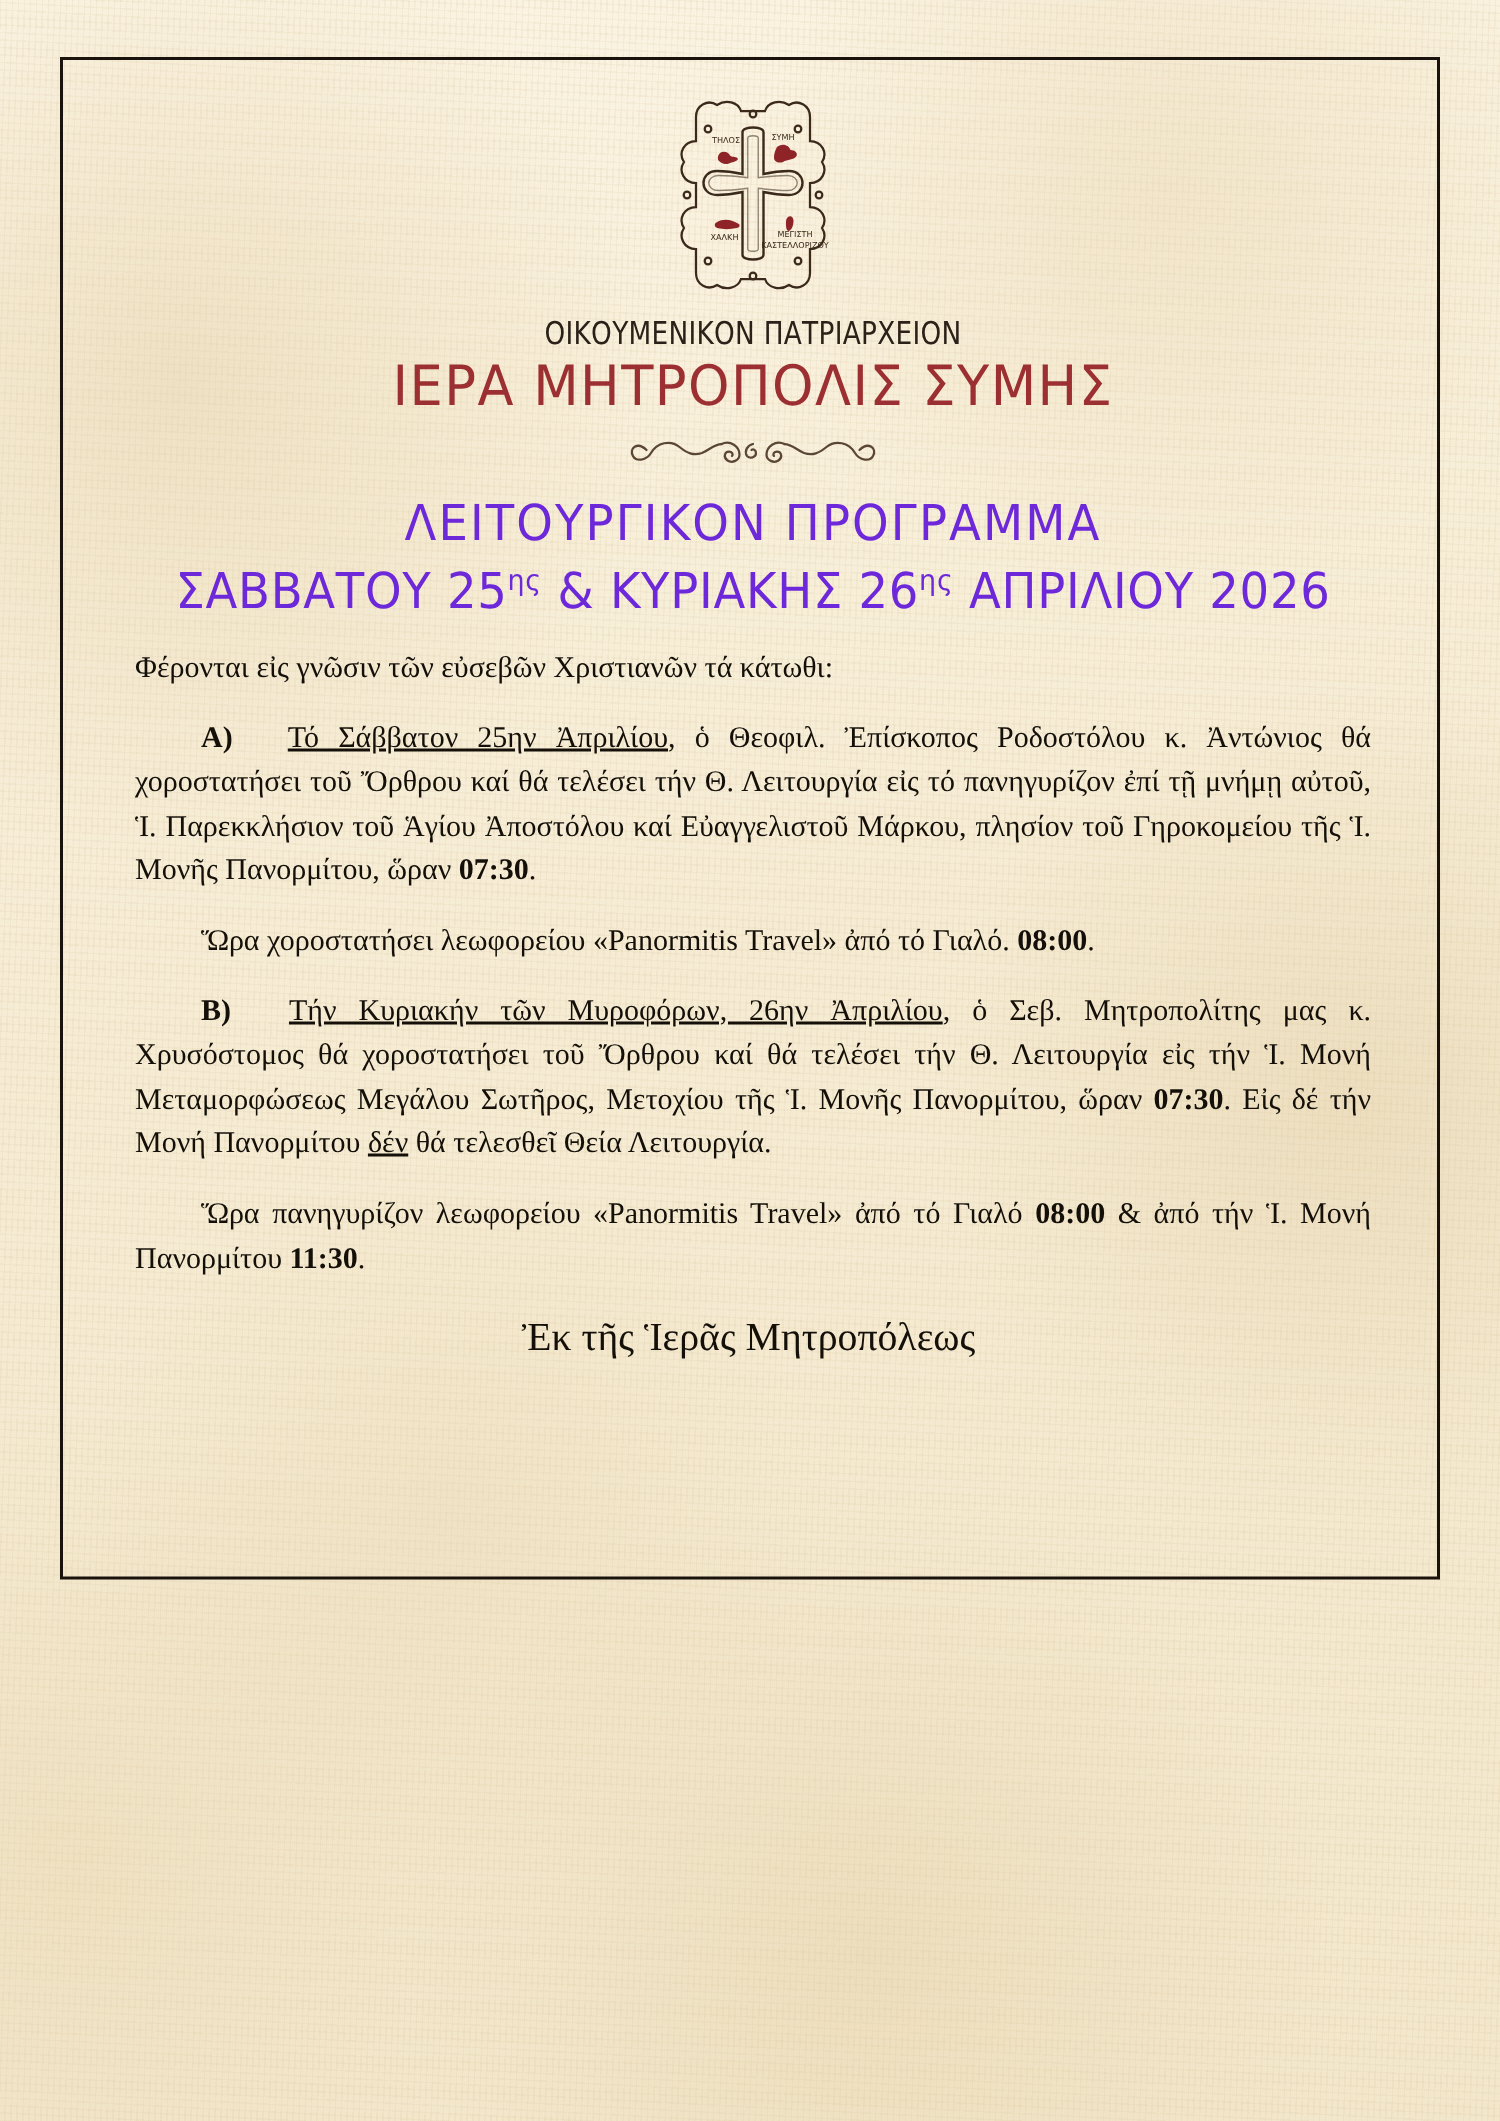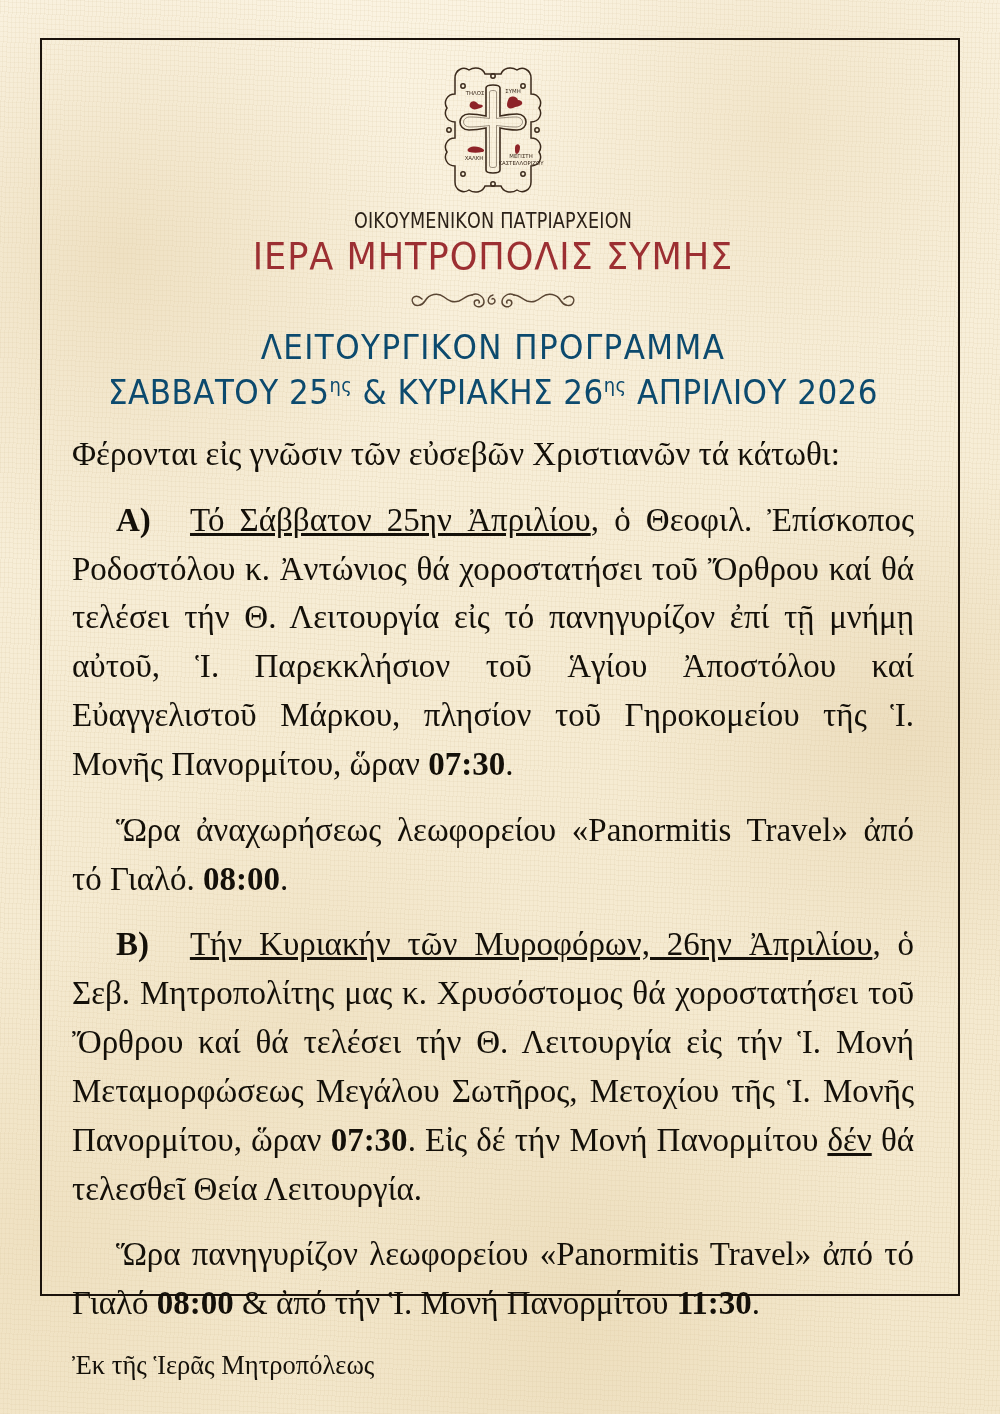--- a/index.html
+++ b/index.html
@@ -33,24 +33,24 @@
       linear-gradient(170deg, #fbf4e3 0%, #f6ecd4 45%, #f3e7cb 100%);
     pointer-events: none;
   }
 
   
   #document-frame {
     position: absolute;
     left: 40px;
     top: 38px;
     width: 920px;
-    height: 1258px;
+    height: 1015px;
     box-sizing: border-box;
     border: 2px solid #1a120c;
-    padding: 14px 44px 0 30px;
+    padding: 14px 44px 0 48px;
   }
 
   
   #emblem-block {
     text-align: center;
     margin-top: 6px;
   }
   #emblem-icon { display: inline-block; line-height: 0; }
 
   
@@ -73,57 +73,57 @@
     margin-top: 2px;
     transform: scaleX(0.95);
   }
 
   #flourish-divider { text-align: center; margin-top: 8px; line-height: 0; }
 
   
   #program-title {
     text-align: center;
     margin-top: 16px;
-    color: #0c4a6e;
+    color: #6d28d9;
     font-family: "DejaVu Sans", sans-serif;
   }
   .title-main {
     font-size: 33px;
     letter-spacing: 1.5px;
     transform: scaleX(0.94);
   }
   .title-sub {
     font-size: 33px;
     letter-spacing: 0.5px;
     margin-top: 6px;
     transform: scaleX(0.94);
     white-space: nowrap;
   }
   .title-sub sup { font-size: 0.58em; vertical-align: super; }
 
   
   #body-text {
     margin-top: 18px;
     color: #141009;
-    font-size: 33px;
+    font-size: 20px;
     line-height: 1.48;
     text-align: justify;
     text-justify: inter-word;
     hyphens: manual;
   }
   #body-text p { margin: 0 0 0 0; }
   #body-text p.para { margin-top: 17px; text-indent: 44px; }
   #body-text p.intro { text-indent: 0; margin-top: 0; text-align: justify; }
   .b { font-weight: bold; }
   .u { text-decoration: underline; margin-left: 24px; }
   .bu { font-weight: normal; text-decoration: underline; }
 
   #signature {
     margin-top: 22px;
-    text-align: left;
+    text-align: center;
     font-size: 26.5px;
     color: #141009;
     padding-right: 6px;
   }
 </style>
 </head>
 <body>
 
 <div id="paper-texture"></div>
 
@@ -204,21 +204,21 @@
     <div class="title-main">ΛΕΙΤΟΥΡΓΙΚΟΝ  ΠΡΟΓΡΑΜΜΑ</div>
     <div class="title-sub"><span>ΣΑΒΒΑΤΟΥ 25</span><sup>ης</sup><span> &amp; ΚΥΡΙΑΚΗΣ 26</span><sup>ης</sup><span> ΑΠΡΙΛΙΟΥ 2026</span></div>
   </div>
 
   <div id="body-text">
 
     <p class="intro"><span>Φέρονται εἰς γνῶσιν τῶν εὐσεβῶν Χριστιανῶν τά κάτωθι:</span></p>
 
     <p class="para"><span class="b">Α)</span><span> </span><span class="u">Τό Σάββατον 25ην Ἀπριλίου</span><span>, ὁ Θεοφιλ. Ἐπίσκοπος Ροδοστόλου κ. Ἀντώνιος θά χοροστατήσει τοῦ Ὄρθρου καί θά τελέσει τήν Θ. Λειτουργία εἰς τό πανηγυρίζον ἐπί τῇ μνήμῃ αὐτοῦ, Ἱ. Παρεκκλήσιον τοῦ Ἁγίου Ἀποστόλου καί Εὐαγγελιστοῦ Μάρκου, πλησίον τοῦ Γηροκομείου τῆς Ἱ. Μονῆς Πανορμίτου,  ὥραν </span><span class="b">07:30</span><span>.</span></p>
 
-    <p class="para"><span>Ὥρα ἀναχωρήσεως λεωφορείου «Panormitis Travel» ἀπό τό Γιαλό. </span><span class="b">08:00</span><span>.</span></p>
+    <p class="para"><span>Ὥρα χοροστατήσει λεωφορείου «Panormitis Travel» ἀπό τό Γιαλό. </span><span class="b">08:00</span><span>.</span></p>
 
     <p class="para"><span class="b">Β)</span><span> </span><span class="u">Τήν Κυριακήν τῶν Μυροφόρων, 26ην Ἀπριλίου</span><span>, ὁ Σεβ. Μητροπολίτης μας κ. Χρυσόστομος θά χοροστατήσει τοῦ Ὄρθρου καί θά τελέσει τήν Θ. Λειτουργία εἰς τήν Ἱ. Μονή Μεταμορφώσεως Μεγάλου Σωτῆρος, Μετοχίου τῆς Ἱ. Μονῆς Πανορμίτου, ὥραν </span><span class="b">07:30</span><span>. Εἰς δέ τήν Μονή Πανορμίτου </span><span class="bu">δέν</span><span> θά τελεσθεῖ Θεία Λειτουργία.</span></p>
 
 
     <p class="para"><span>Ὥρα πανηγυρίζον λεωφορείου «Panormitis Travel» ἀπό τό Γιαλό </span><span class="b">08:00</span><span> &amp; ἀπό τήν Ἱ. Μονή Πανορμίτου </span><span class="b">11:30</span><span>.</span></p>
 
   </div>
 
   <div id="signature">Ἐκ τῆς Ἱερᾶς Μητροπόλεως</div>
 

